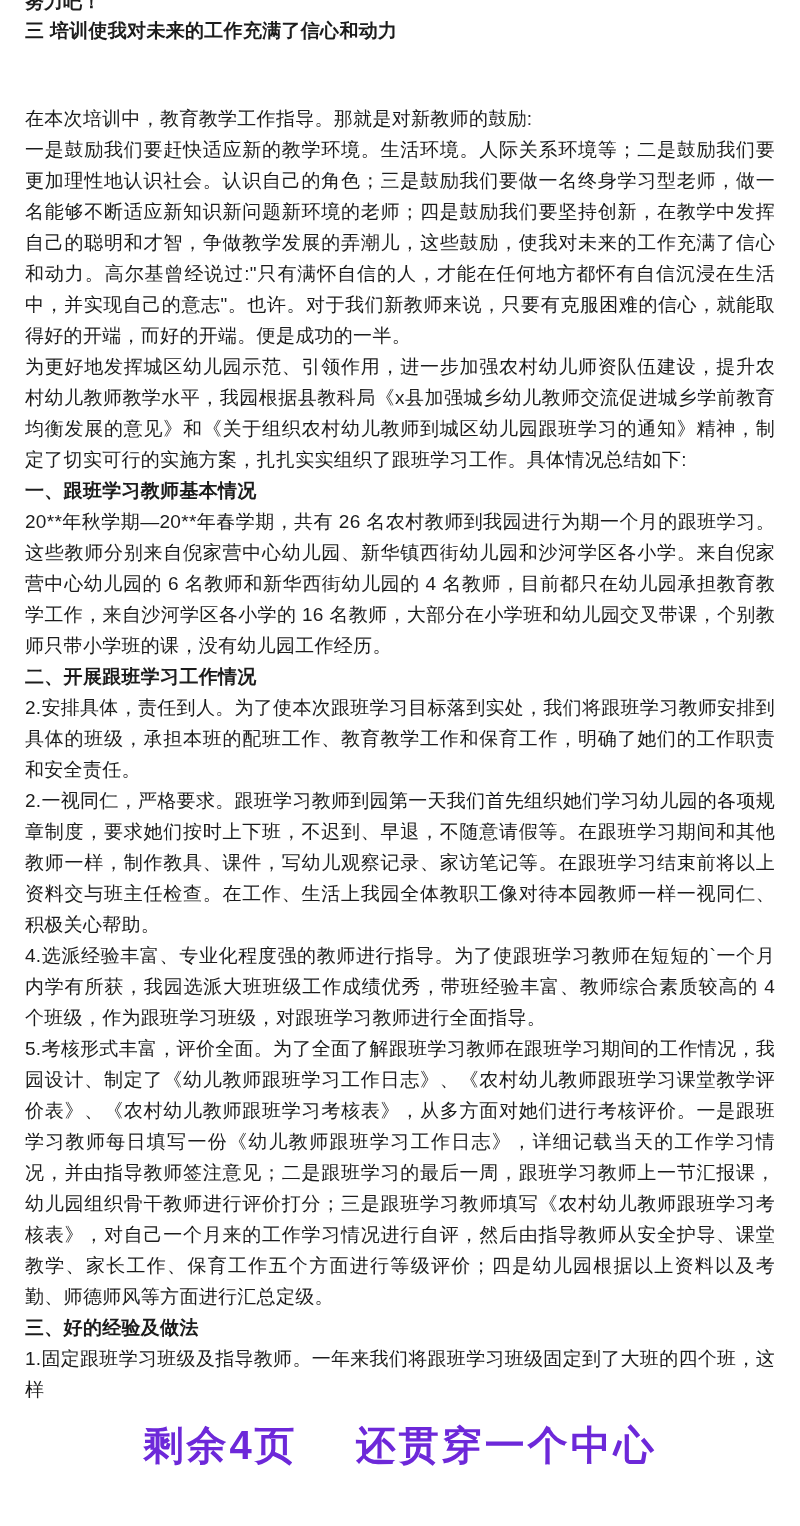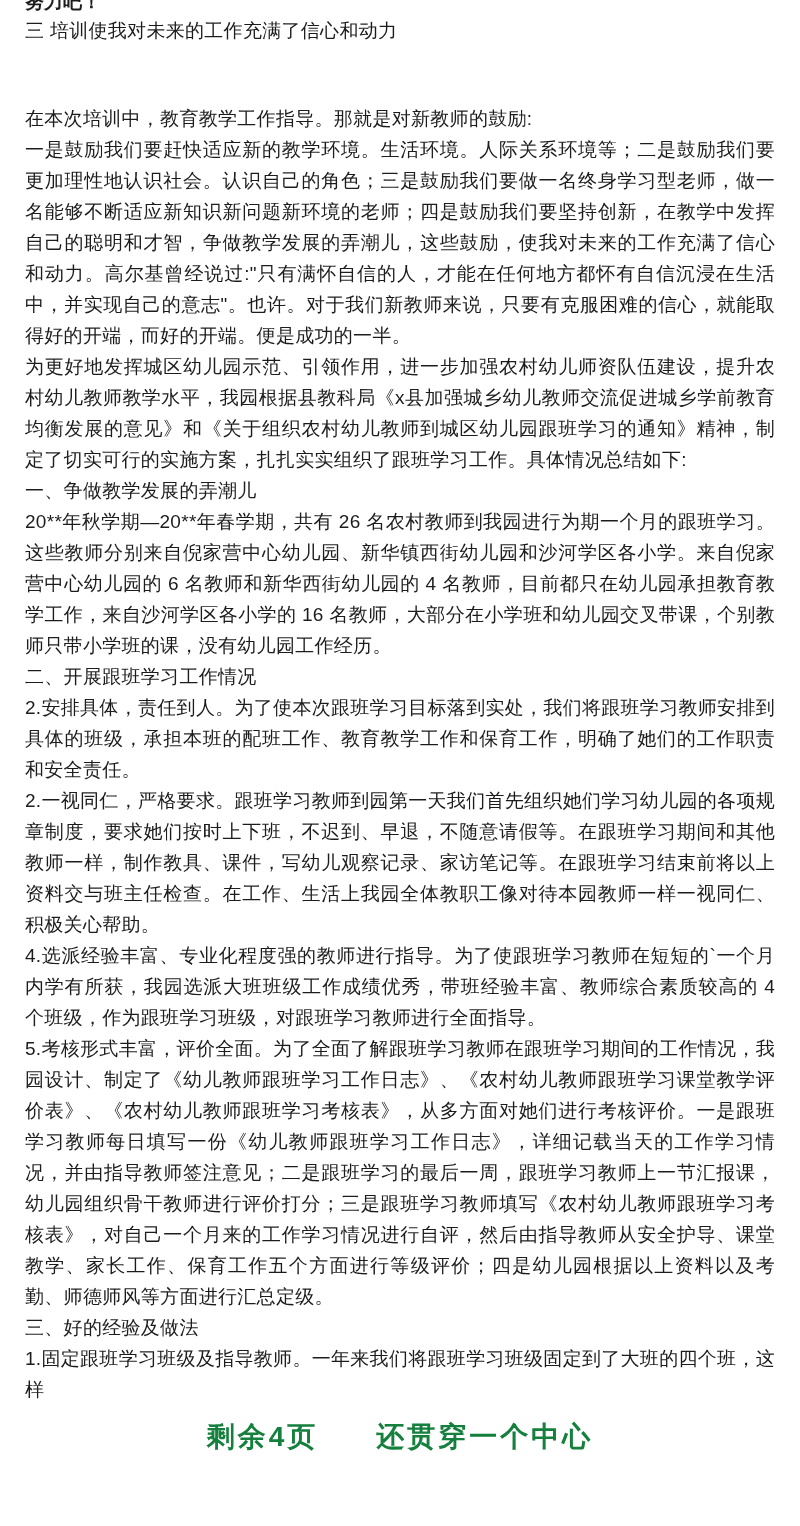--- a/index.html
+++ b/index.html
@@ -16,21 +16,21 @@
     color: #1c1c1c;
   }
   .blk {
     font-size: 19px;
     line-height: 31px;
     text-align: justify;
     letter-spacing: 0.3px;
     word-break: break-all;
   }
   .heading {
-    font-weight: 400;
+    font-weight: 700;
     text-align: left;
   }
   .gap-before {
     margin-top: 57px;
   }
   .clip-line {
     height: 15px;
     overflow: hidden;
   }
   .clip-line span {
@@ -41,43 +41,43 @@
     font-weight: 700;
   }
   .footer {
     position: absolute;
     top: 1418px;
     left: 0;
     width: 800px;
     display: flex;
     justify-content: center;
     gap: 58px;
-    font-size: 28px;
+    font-size: 40px;
     font-weight: 700;
-    color: #15803d;
+    color: #6d28d9;
     letter-spacing: 3px;
   }
 </style>
 </head>
 <body>
 
 <div class="content">
 
   <div class="clip-line">
     <span>努力吧！</span>
   </div>
 
   <div class="blk heading">三 培训使我对未来的工作充满了信心和动力</div>
 
   <div class="blk gap-before">在本次培训中，教育教学工作指导。那就是对新教师的鼓励:</div>
   <div class="blk">一是鼓励我们要赶快适应新的教学环境。生活环境。人际关系环境等；二是鼓励我们要更加理性地认识社会。认识自己的角色；三是鼓励我们要做一名终身学习型老师，做一名能够不断适应新知识新问题新环境的老师；四是鼓励我们要坚持创新，在教学中发挥自己的聪明和才智，争做教学发展的弄潮儿，这些鼓励，使我对未来的工作充满了信心和动力。高尔基曾经说过:"只有满怀自信的人，才能在任何地方都怀有自信沉浸在生活中，并实现自己的意志"。也许。对于我们新教师来说，只要有克服困难的信心，就能取得好的开端，而好的开端。便是成功的一半。</div>
 
   <div class="blk">为更好地发挥城区幼儿园示范、引领作用，进一步加强农村幼儿师资队伍建设，提升农村幼儿教师教学水平，我园根据县教科局《x县加强城乡幼儿教师交流促进城乡学前教育均衡发展的意见》和《关于组织农村幼儿教师到城区幼儿园跟班学习的通知》精神，制定了切实可行的实施方案，扎扎实实组织了跟班学习工作。具体情况总结如下:</div>
 
-  <div class="blk heading">一、争做教学发展的弄潮儿</div>
+  <div class="blk heading">一、跟班学习教师基本情况</div>
   <div class="blk">20**年秋学期—20**年春学期，共有 26 名农村教师到我园进行为期一个月的跟班学习。这些教师分别来自倪家营中心幼儿园、新华镇西街幼儿园和沙河学区各小学。来自倪家营中心幼儿园的 6 名教师和新华西街幼儿园的 4 名教师，目前都只在幼儿园承担教育教学工作，来自沙河学区各小学的 16 名教师，大部分在小学班和幼儿园交叉带课，个别教师只带小学班的课，没有幼儿园工作经历。</div>
 
   <div class="blk heading">二、开展跟班学习工作情况</div>
   <div class="blk">2.安排具体，责任到人。为了使本次跟班学习目标落到实处，我们将跟班学习教师安排到具体的班级，承担本班的配班工作、教育教学工作和保育工作，明确了她们的工作职责和安全责任。</div>
   <div class="blk">2.一视同仁，严格要求。跟班学习教师到园第一天我们首先组织她们学习幼儿园的各项规章制度，要求她们按时上下班，不迟到、早退，不随意请假等。在跟班学习期间和其他教师一样，制作教具、课件，写幼儿观察记录、家访笔记等。在跟班学习结束前将以上资料交与班主任检查。在工作、生活上我园全体教职工像对待本园教师一样一视同仁、积极关心帮助。</div>
   <div class="blk">4.选派经验丰富、专业化程度强的教师进行指导。为了使跟班学习教师在短短的`一个月内学有所获，我园选派大班班级工作成绩优秀，带班经验丰富、教师综合素质较高的 4 个班级，作为跟班学习班级，对跟班学习教师进行全面指导。</div>
   <div class="blk">5.考核形式丰富，评价全面。为了全面了解跟班学习教师在跟班学习期间的工作情况，我园设计、制定了《幼儿教师跟班学习工作日志》、《农村幼儿教师跟班学习课堂教学评价表》、《农村幼儿教师跟班学习考核表》，从多方面对她们进行考核评价。一是跟班学习教师每日填写一份《幼儿教师跟班学习工作日志》，详细记载当天的工作学习情况，并由指导教师签注意见；二是跟班学习的最后一周，跟班学习教师上一节汇报课，幼儿园组织骨干教师进行评价打分；三是跟班学习教师填写《农村幼儿教师跟班学习考核表》，对自己一个月来的工作学习情况进行自评，然后由指导教师从安全护导、课堂教学、家长工作、保育工作五个方面进行等级评价；四是幼儿园根据以上资料以及考勤、师德师风等方面进行汇总定级。</div>
 
   <div class="blk heading">三、好的经验及做法</div>
   <div class="blk">1.固定跟班学习班级及指导教师。一年来我们将跟班学习班级固定到了大班的四个班，这样</div>

